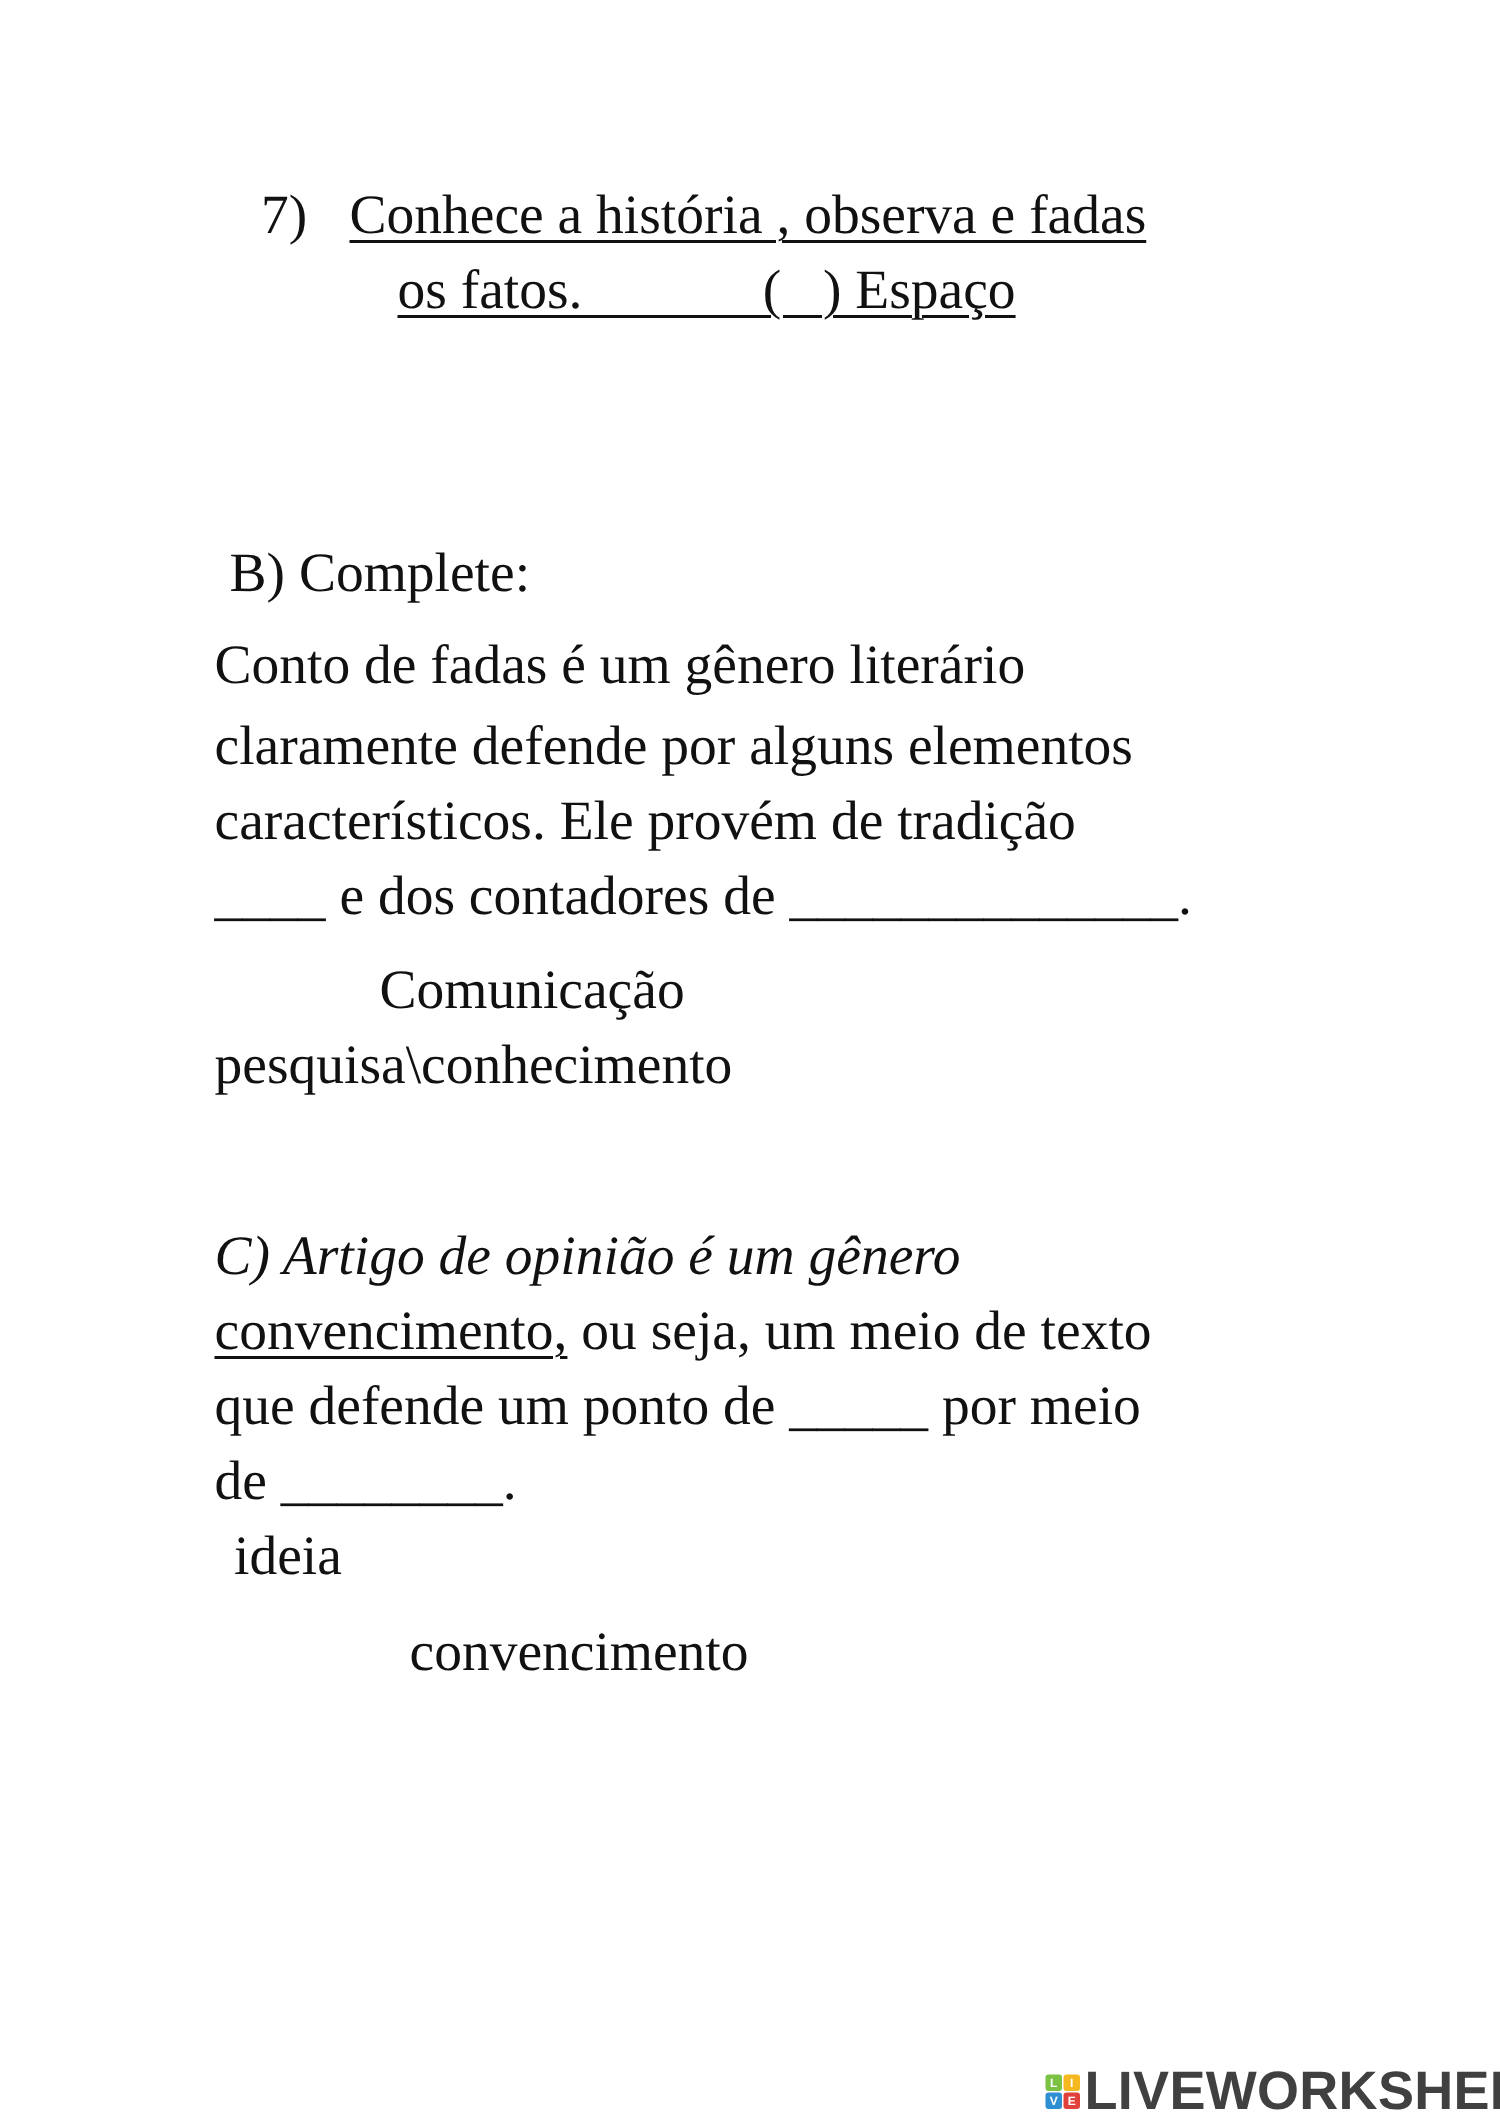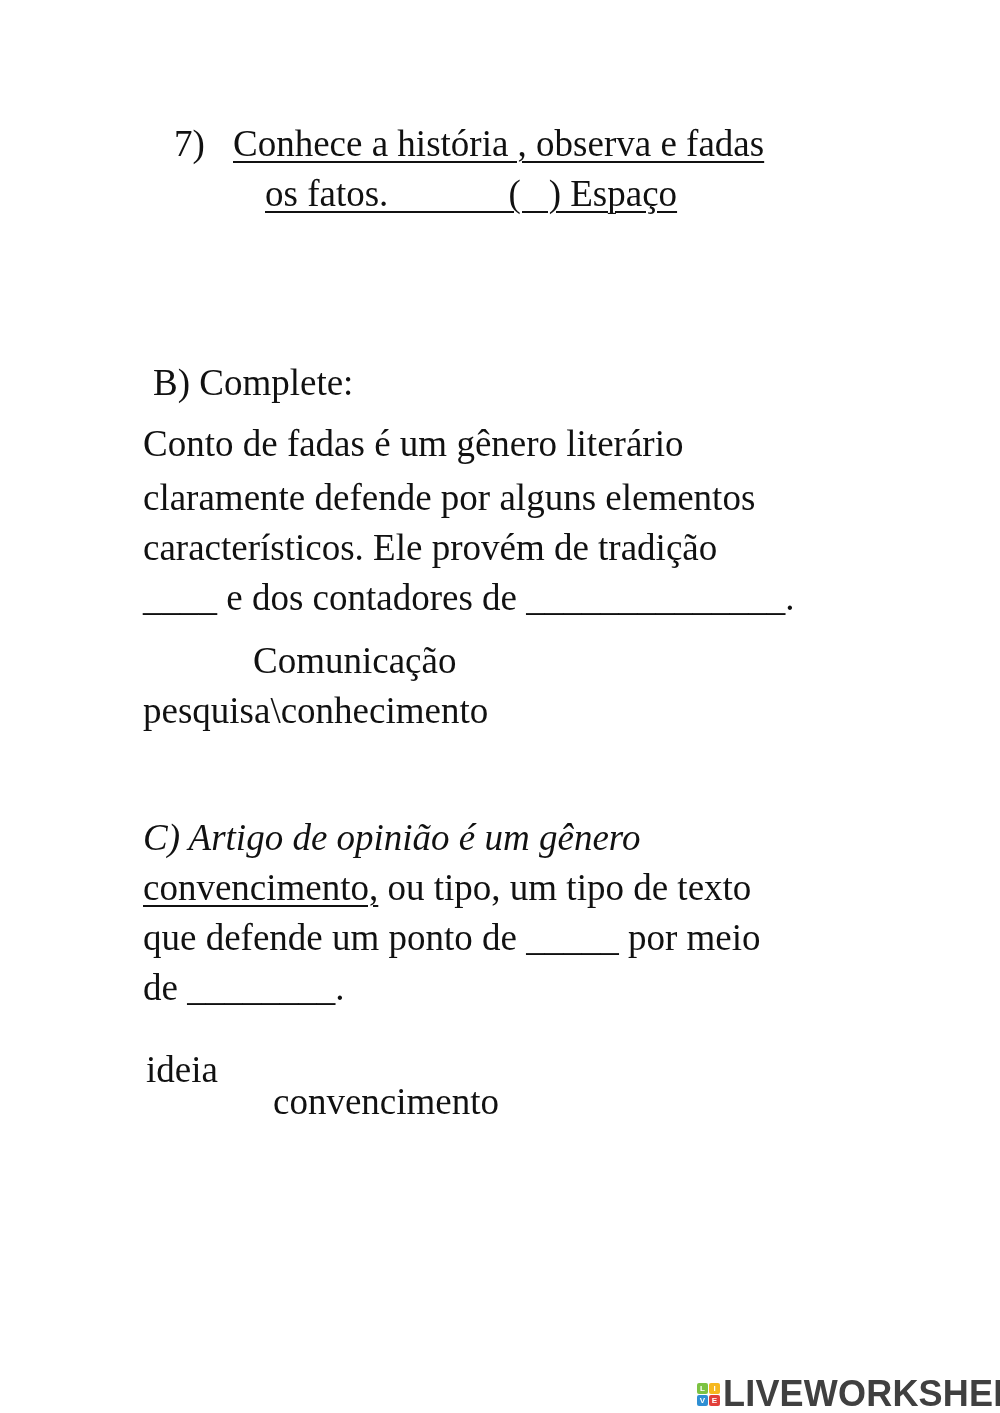--- a/index.html
+++ b/index.html
@@ -26,24 +26,24 @@
 
   <span class="line" style="left:153px; top:361px;">B) Complete:</span>
   <span class="line" style="left:143px; top:422px;">Conto de fadas é um gênero literário</span>
   <span class="line" style="left:143px; top:476px;">claramente defende por alguns elementos</span>
   <span class="line" style="left:143px; top:526px;">característicos. Ele provém de tradição</span>
   <span class="line" style="left:143px; top:576px;">____ e dos contadores de ______________.</span>
   <span class="line" style="left:253px; top:639px;">Comunicação</span>
   <span class="line" style="left:143px; top:689px;">pesquisa\conhecimento</span>
 
   <span class="line" style="left:143px; top:816px;font-style:italic;">C) Artigo de opinião é um gênero</span>
-  <span class="line" style="left:143px; top:866px;"><span class="u">convencimento,</span><span> ou tipo, um tipo de texto</span></span>
+  <span class="line" style="left:143px; top:866px;"><span class="u">convencimento,</span><span> ou seja, um meio de texto</span></span>
   <span class="line" style="left:143px; top:916px;">que defende um ponto de _____ por meio</span>
   <span class="line" style="left:143px; top:966px;">de ________.</span>
-  <span class="line" style="left:146px; top:1016px;margin-top:32px;">ideia</span>
+  <span class="line" style="left:156px; top:1016px;">ideia</span>
   <span class="line" style="left:273px; top:1080px;">convencimento</span>
 
   <div class="logo">
     <div class="tiles">
       <span class="tile" style="background:#7cc242">L</span>
       <span class="tile" style="background:#f6b81f">I</span>
       <span class="tile" style="background:#2f8fd3">V</span>
       <span class="tile" style="background:#e2403a">E</span>
     </div>
     <span class="brand">LIVEWORKSHEETS</span>

